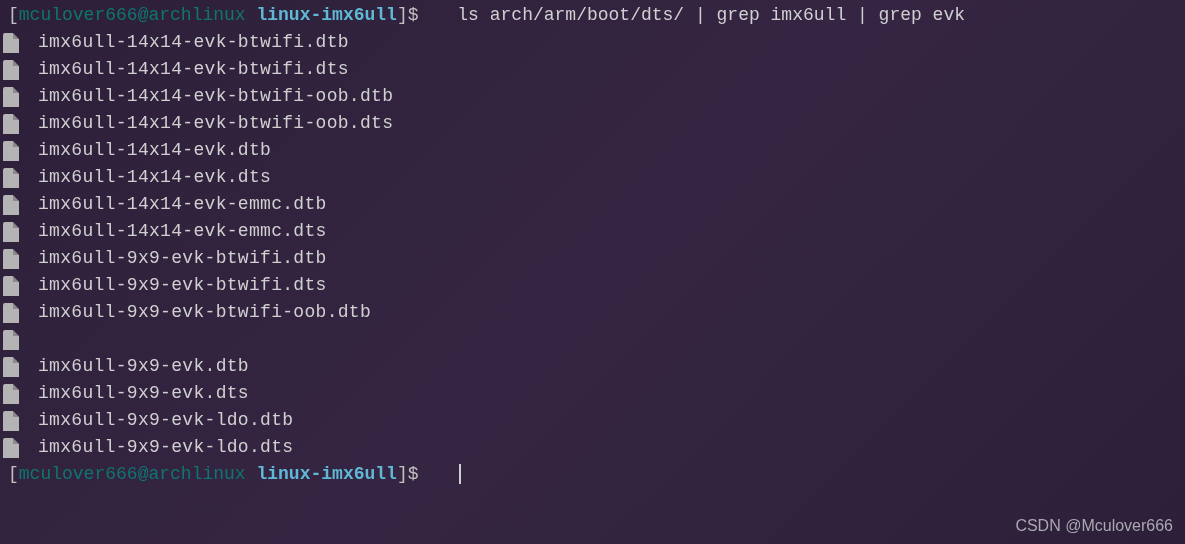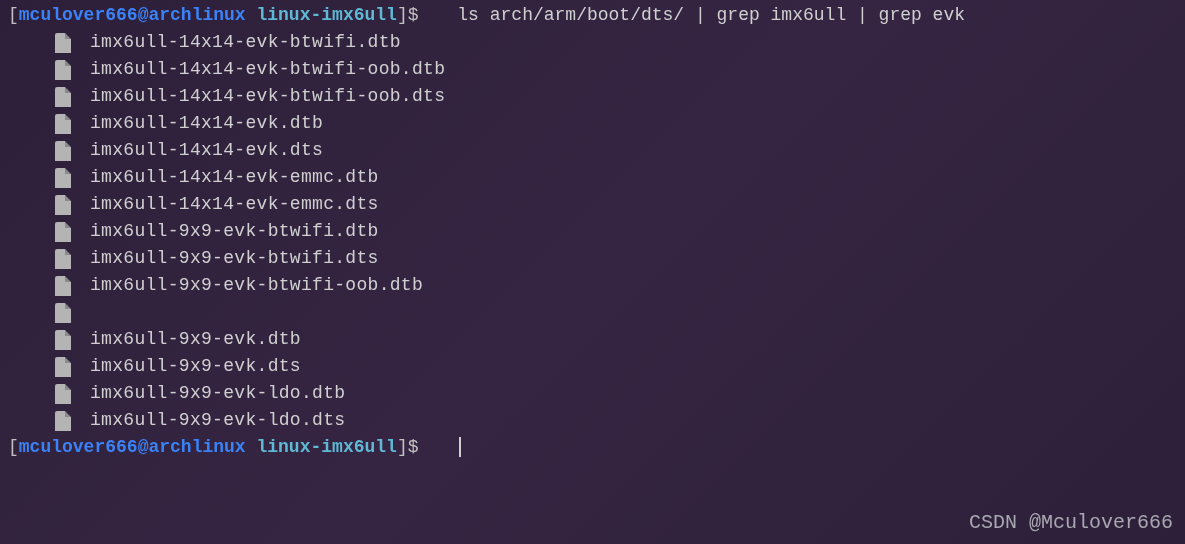--- a/index.html
+++ b/index.html
@@ -23,35 +23,34 @@
       padding: 0;
     }
     .prompt-line {
       white-space: pre;
       padding-left: 8px;
     }
     .bracket {
       color: #c0c0c0;
     }
     .user-host {
-      color: #3b82f6;
-      font-weight: bold;
+      color: #0f766e;
+      font-weight: normal;
     }
     .directory {
       color: #5fb8d4;
       font-weight: bold;
     }
     .command {
       color: #d0d0d0;
       padding-left: 28px;
     }
     .file-row {
       display: flex;
       align-items: center;
-      padding-left: 52px;
       height: 27px;
     }
     .file-icon {
       width: 22px;
       height: 22px;
       display: inline-flex;
       align-items: center;
       justify-content: center;
       margin-right: 16px;
     }
@@ -70,22 +69,22 @@
       height: 20px;
       background: #d0d0d0;
       vertical-align: middle;
       margin-left: 2px;
     }
     .watermark {
       position: absolute;
       bottom: 6px;
       right: 12px;
       color: #a8a8b0;
-      font-size: 20px;
-      font-family: Liberation Mono, monospace;
+      font-size: 16px;
+      font-family: Liberation Sans, sans-serif;
     }
   </style>
 </head>
 <body>
 
 <div class="terminal">
   <div class="prompt-line"><span class="bracket">[</span><span class="user-host">mculover666@archlinux</span><span> </span><span class="directory">linux-imx6ull</span><span class="bracket">]$</span><span class="command"> ls arch/arm/boot/dts/ | grep imx6ull | grep evk</span></div>
 
   <div id="file-list">
       <div class="file-row">
@@ -97,20 +96,29 @@
         </span>
         <span class="filename">imx6ull-14x14-evk-btwifi.dtb</span>
       </div>
       <div class="file-row">
         <span class="file-icon">
           <svg viewBox="0 0 16 20">
             <path d="M2 0 L10 0 L16 6 L16 20 L0 20 L0 2 Q0 0 2 0 Z M10 0 L10 6 L16 6 Z" fill="#b4b4b4"></path>
             <path d="M10 0 L10 6 L16 6 Z" fill="#8a8a8a"></path>
           </svg>
         </span>
+        <span class="filename">imx6ull-14x14-evk-btwifi.dts</span>
+      </div>
+      <div class="file-row">
+        <span class="file-icon">
+          <svg viewBox="0 0 16 20">
+            <path d="M2 0 L10 0 L16 6 L16 20 L0 20 L0 2 Q0 0 2 0 Z M10 0 L10 6 L16 6 Z" fill="#b4b4b4"></path>
+            <path d="M10 0 L10 6 L16 6 Z" fill="#8a8a8a"></path>
+          </svg>
+        </span>
         <span class="filename">imx6ull-14x14-evk-btwifi-oob.dtb</span>
       </div>
       <div class="file-row">
         <span class="file-icon">
           <svg viewBox="0 0 16 20">
             <path d="M2 0 L10 0 L16 6 L16 20 L0 20 L0 2 Q0 0 2 0 Z M10 0 L10 6 L16 6 Z" fill="#b4b4b4"></path>
             <path d="M10 0 L10 6 L16 6 Z" fill="#8a8a8a"></path>
           </svg>
         </span>
         <span class="filename">imx6ull-14x14-evk-btwifi-oob.dts</span>

